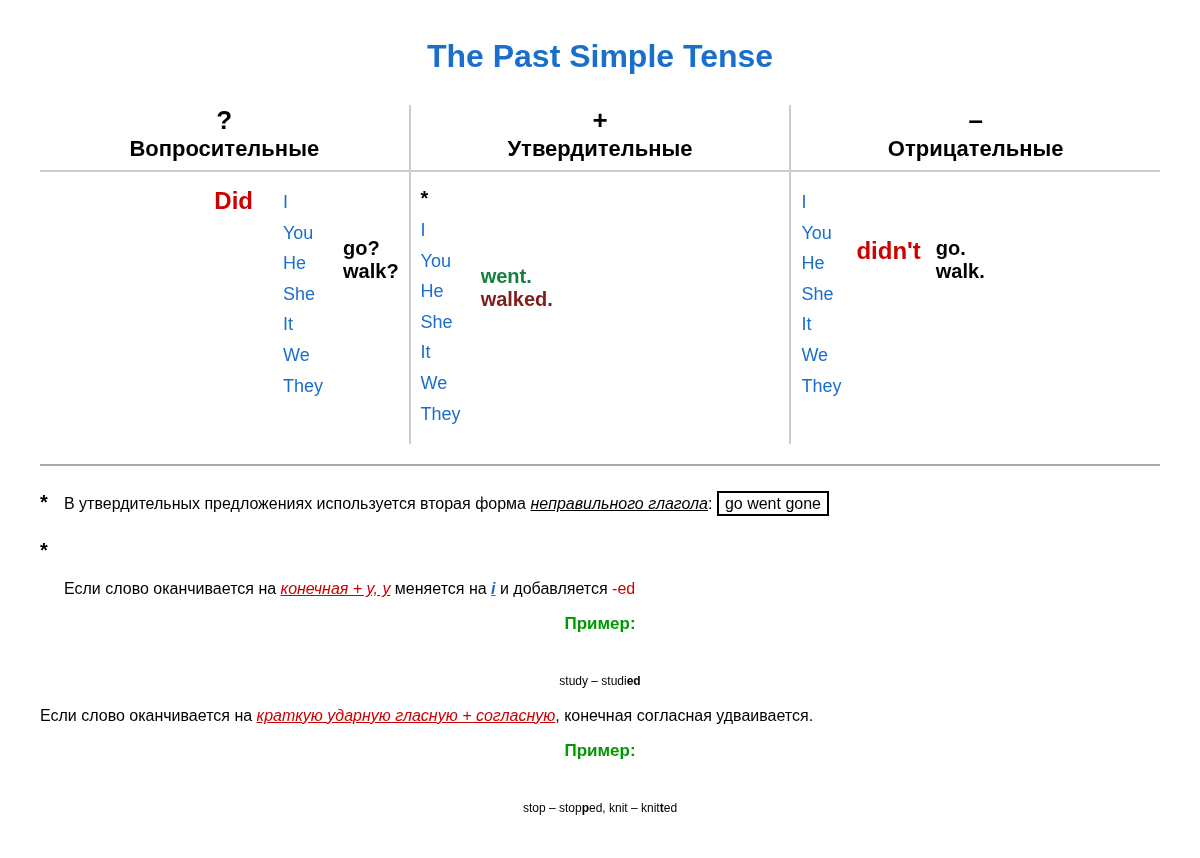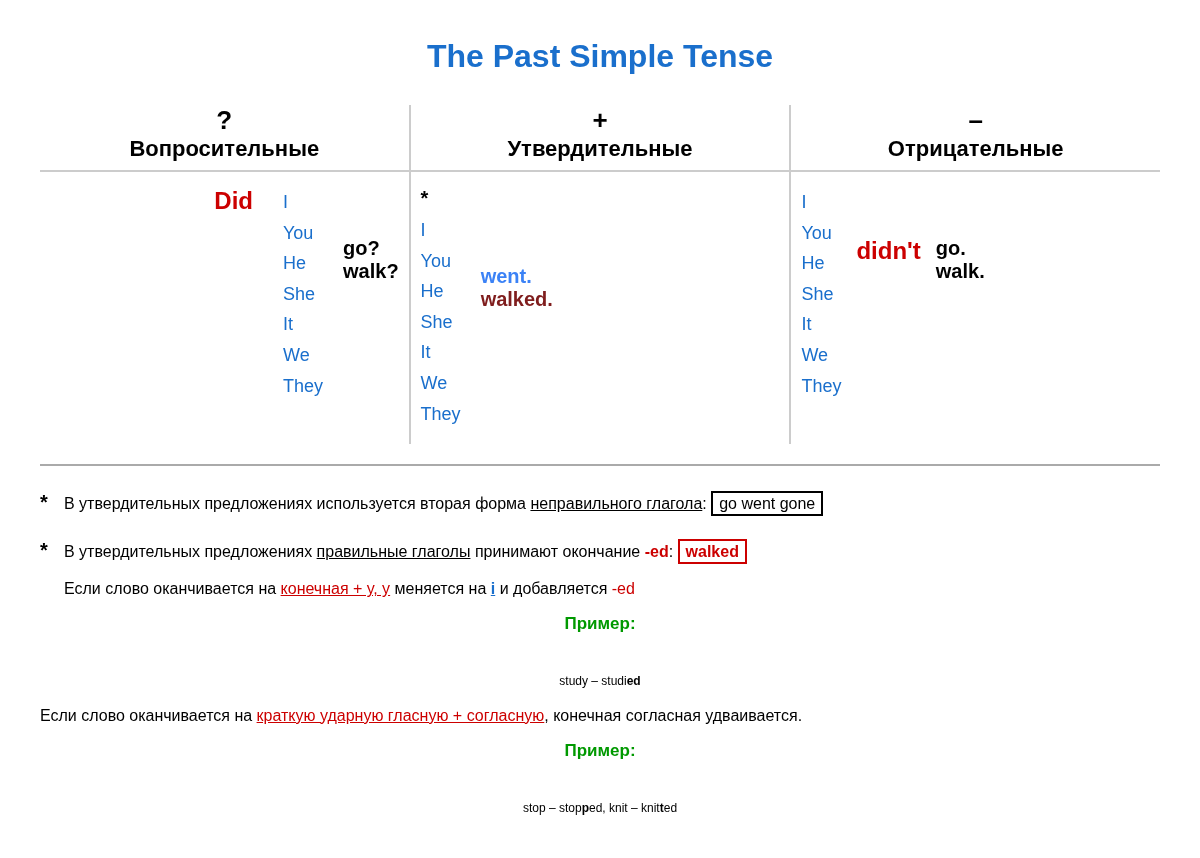--- a/index.html
+++ b/index.html
@@ -86,21 +86,21 @@
       font-weight: bold;
     }
 
     .verb-label {
       font-size: 20px;
       font-weight: bold;
       color: #000;
     }
 
     .went-label {
-      color: #3b82f6;
+      color: #15803d;
       font-size: 20px;
       font-weight: bold;
     }
 
     .walked-label {
       color: #7f1d1d;
       font-size: 20px;
       font-weight: bold;
     }
 
@@ -169,21 +169,21 @@
     .boxed-red {
       border: 2px solid #cc0000;
       padding: 2px 6px;
       display: inline;
       color: #cc0000;
     }
 
     .red { color: #cc0000; }
     .blue { color: #1a6fcc; }
     .bold { font-weight: bold; }
-    .underline { text-decoration: underline; }
+    .underline { text-decoration: underline; font-style: italic; }
 
     .example-block {
       text-align: center;
       margin: 5px 0 10px 0;
     }
 
     .example-label {
       color: #009900;
       font-weight: bold;
       font-size: 17px;
@@ -307,24 +307,20 @@
     <span class="note-asterisk">*</span>
     <span class="note-text">
       В утвердительных предложениях используется вторая форма <span class="underline">неправильного глагола</span>:
       <span class="boxed">go went gone</span>
     </span>
   </div>
 
   <div style="margin-top: 8px;">
     <div class="note-row">
       <span class="note-asterisk">*</span>
-      <span class="note-text">
-        В утвердительных предложениях <span class="underline">правильные глаголы</span> принимают окончание <span class="red bold">-ed</span>:
-        <span class="boxed-red bold">walked</span>
-      </span>
     </div>
     <div class="note-line">
       Если слово оканчивается на <span class="red underline">конечная + у, у</span> меняется на <span class="blue bold underline">i</span> и добавляется <span class="red">-ed</span>
     </div>
   </div>
 
   <div class="example-block">
     <div class="example-label">Пример:</div>
     <div class="example-text">
       study – studi<span class="bold">ed</span>

